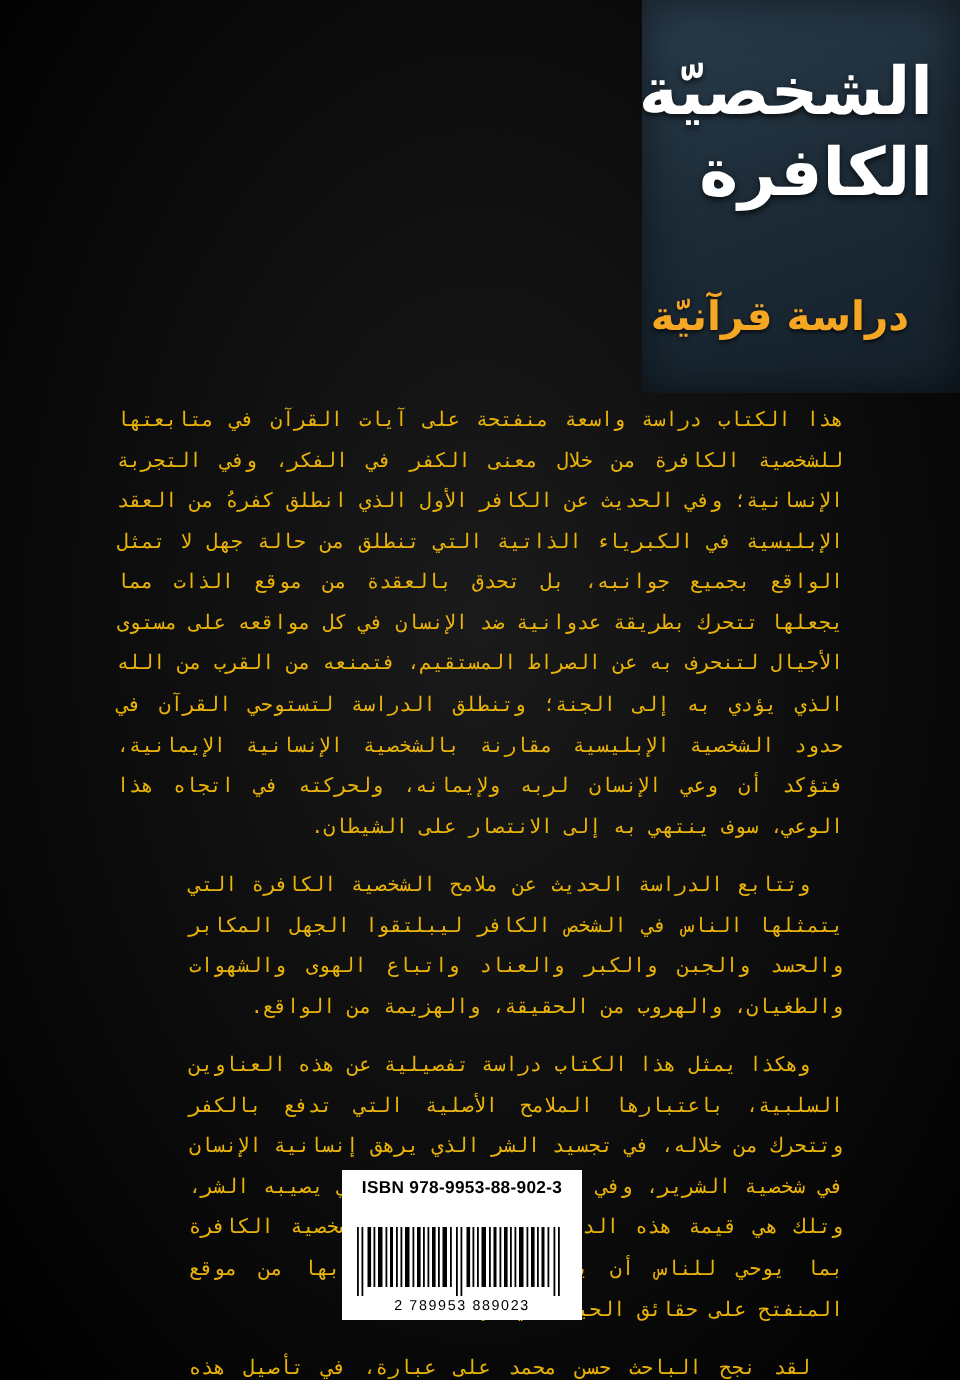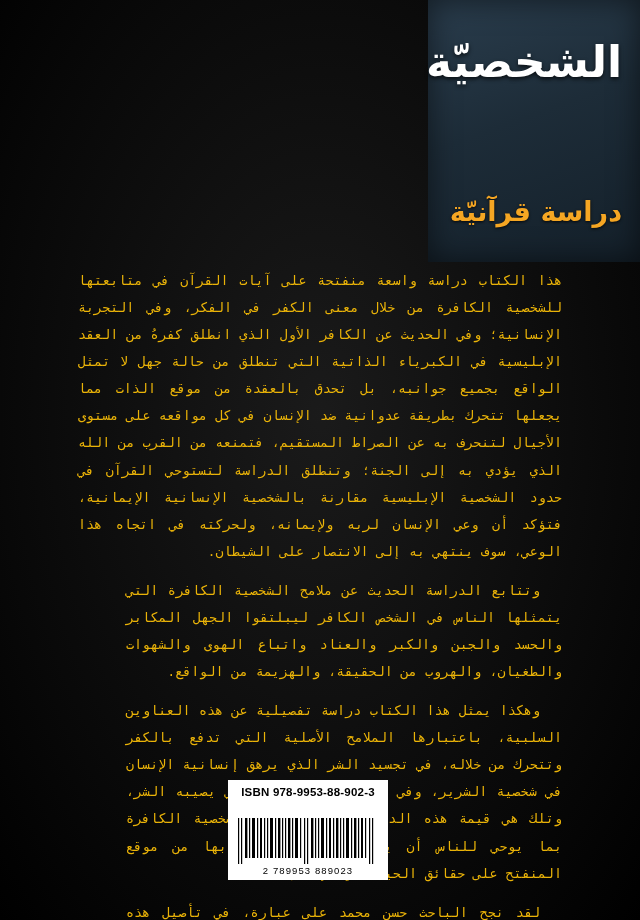--- a/index.html
+++ b/index.html
@@ -54,21 +54,21 @@
     font-size: 44px;
     line-height: 1.28;
     letter-spacing: 0px;
     text-shadow: 0 2px 4px rgba(0,0,0,0.7);
   }
   .title-line2 {
     margin-top: -2px;
   }
   .subtitle {
     position: absolute;
-    right: 18px;
+    right: 34px;
     top: 196px;
     direction: rtl;
     color: #f5a623;
     font-weight: bold;
     font-size: 27px;
     text-shadow: 0 1px 3px rgba(0,0,0,0.8);
     z-index: 3;
   }
   .blurb {
     position: absolute;
@@ -126,20 +126,21 @@
   }
 </style>
 </head>
 <body>
 
 <div class="cover">
 
   <div class="title-panel">
     <div class="t-inner">
       <div class="title-main">الشخصيّة</div>
+      <div class="title-main title-line2">الكافرة</div>
     </div>
   </div>
 
   <div class="subtitle">دراسة قرآنيّة</div>
 
   <div class="blurb">
     <p>هذا الكتاب دراسة واسعة منفتحة على آيات القرآن في متابعتها للشخصية الكافرة من خلال معنى الكفر في الفكر، وفي التجربة الإنسانية؛ وفي الحديث عن الكافر الأول الذي انطلق كفرهُ من العقد الإبليسية في الكبرياء الذاتية التي تنطلق من حالة جهل لا تمثل الواقع بجميع جوانبه، بل تحدق بالعقدة من موقع الذات مما يجعلها تتحرك بطريقة عدوانية ضد الإنسان في كل مواقعه على مستوى الأجيال لتنحرف به عن الصراط المستقيم، فتمنعه من القرب من الله الذي يؤدي به إلى الجنة؛ وتنطلق الدراسة لتستوحي القرآن في حدود الشخصية الإبليسية مقارنة بالشخصية الإنسانية الإيمانية، فتؤكد أن وعي الإنسان لربه ولإيمانه، ولحركته في اتجاه هذا الوعي، سوف ينتهي به إلى الانتصار على الشيطان.</p>
     <p class="indent">وتتابع الدراسة الحديث عن ملامح الشخصية الكافرة التي يتمثلها الناس في الشخص الكافر ليبلتقوا الجهل المكابر والحسد والجبن والكبر والعناد واتباع الهوى والشهوات والطغيان، والهروب من الحقيقة، والهزيمة من الواقع.</p>
     <p class="indent">وهكذا يمثل هذا الكتاب دراسة تفصيلية عن هذه العناوين السلبية، باعتبارها الملامح الأصلية التي تدفع بالكفر وتتحرك من خلاله، في تجسيد الشر الذي يرهق إنسانية الإنسان في شخصية الشرير، وفي النتائج الشريرة التي يصيبه الشر، وتلك هي قيمة هذه الدراسة في تصويرها للشخصية الكافرة بما يوحي للناس أن يتعرفوها ليتعاملوا بها من موقع المنفتح على حقائق الحياة في الإنسان.</p>
     <p class="indent">لقد نجح الباحث حسن محمد على عبارة، في تأصيل هذه الدراسة القرآنية واستنتاجاته منها، وتوسيع الفكرة في انفتاح على كل مصادر المعرفة في الثقافة الإسلامية، بعيداً عن الحساسيات المذهبية وغيرها، وتلك هي مهمة الباحث الموضوعي.</p>

